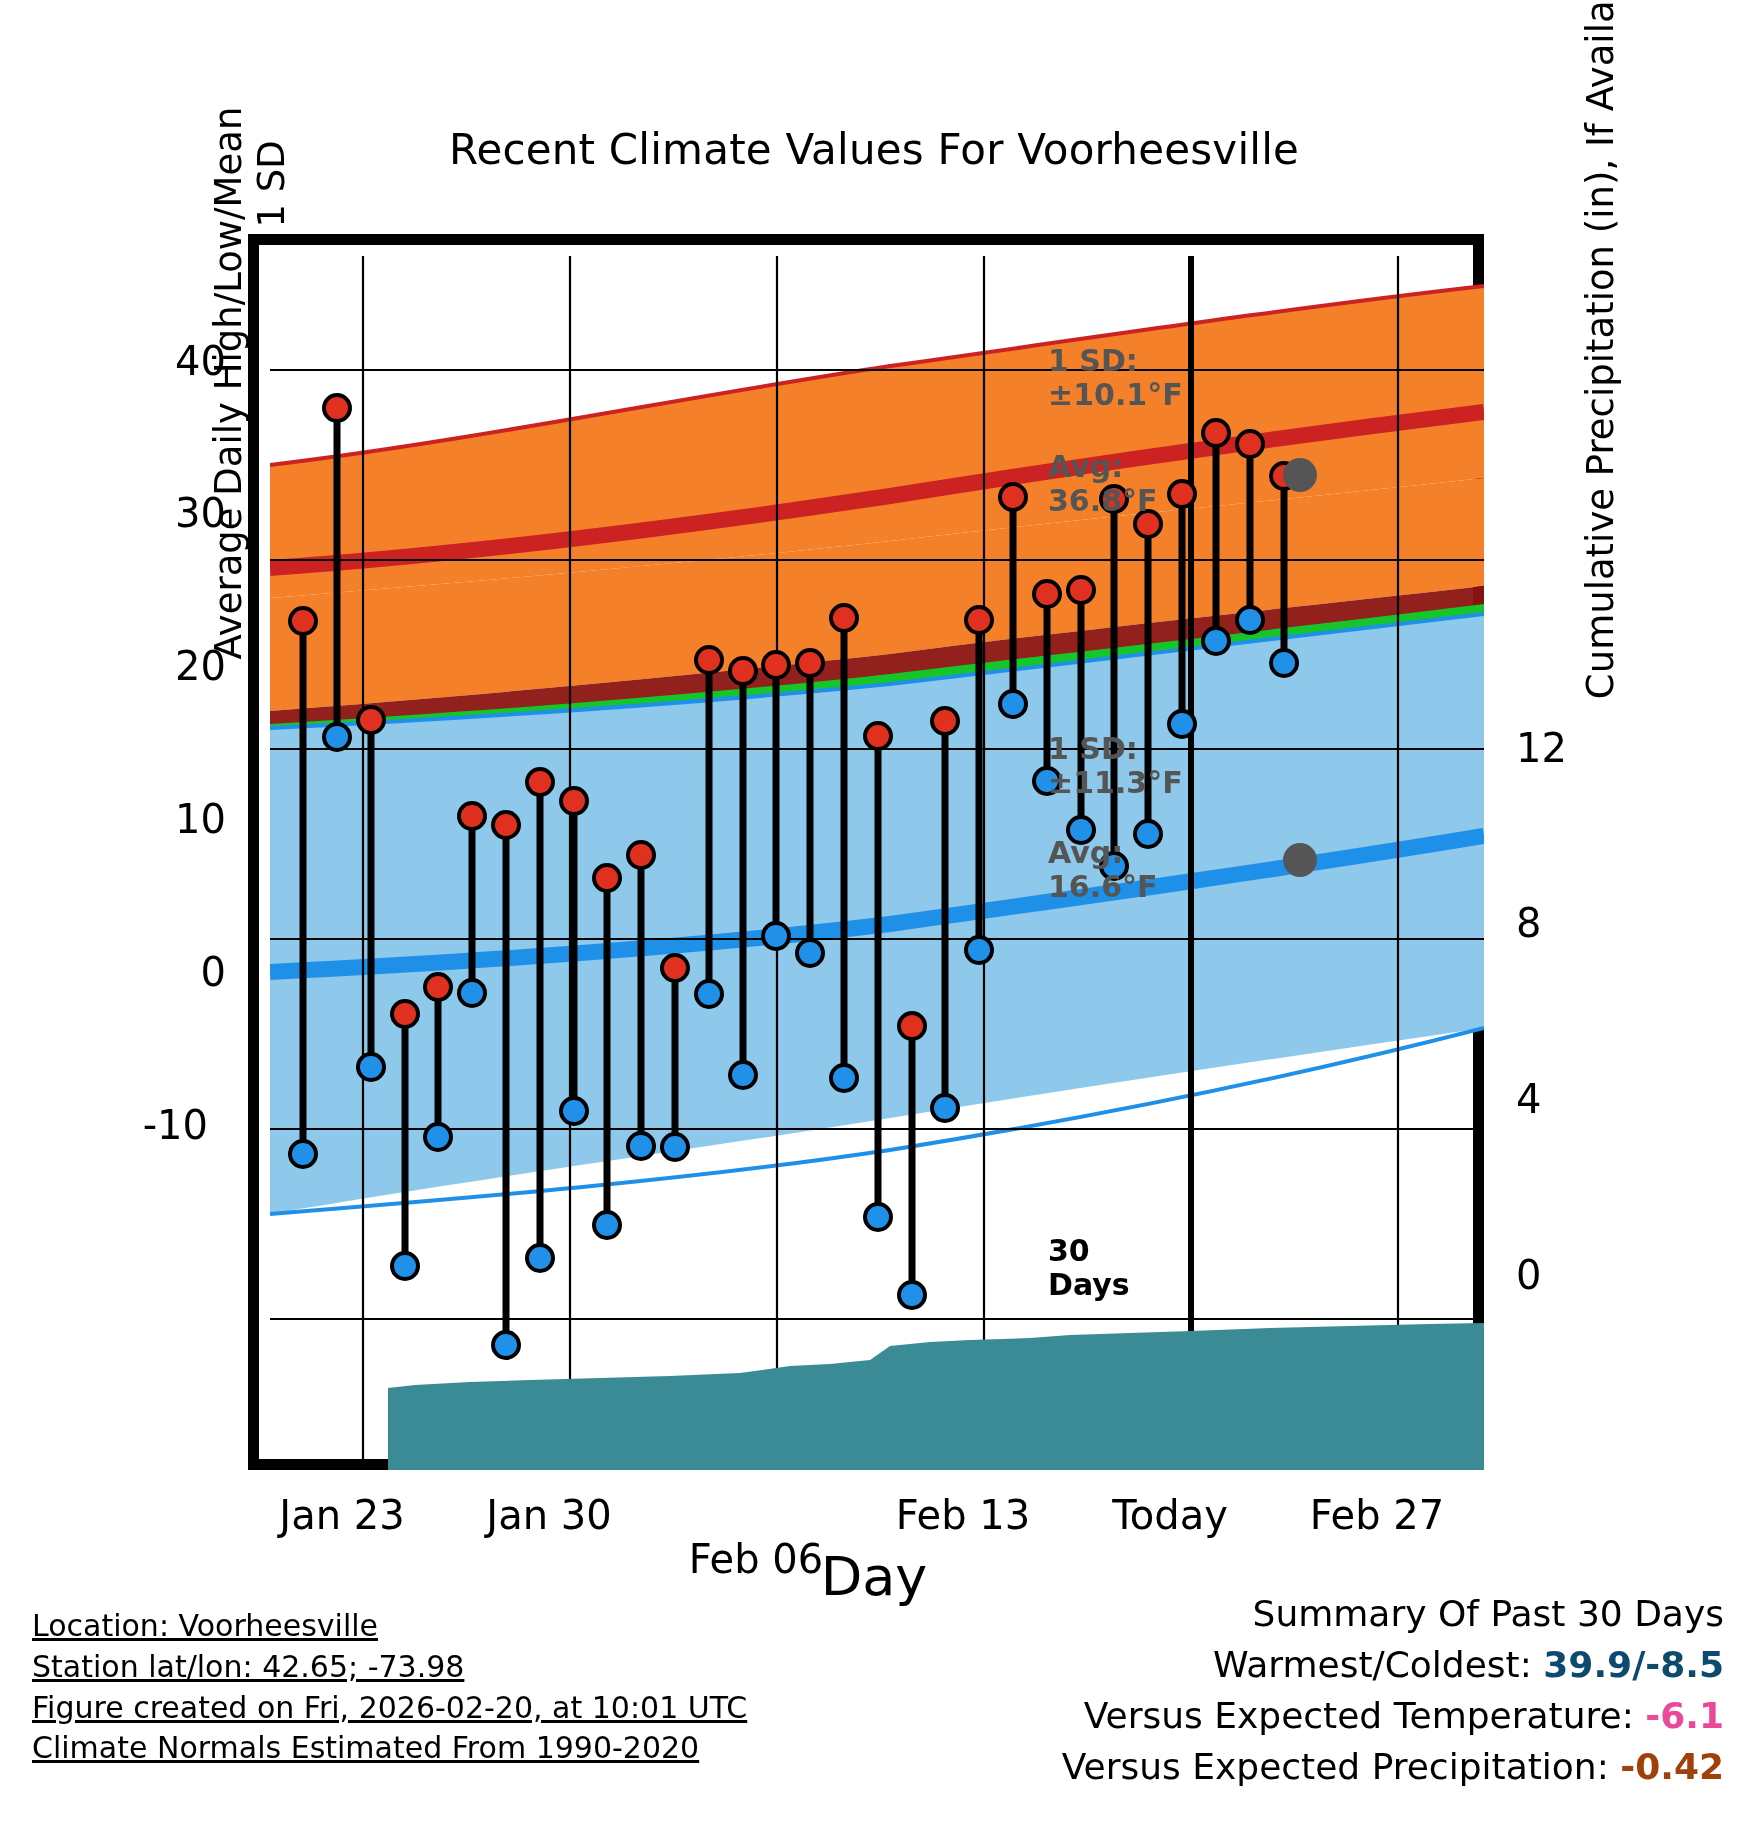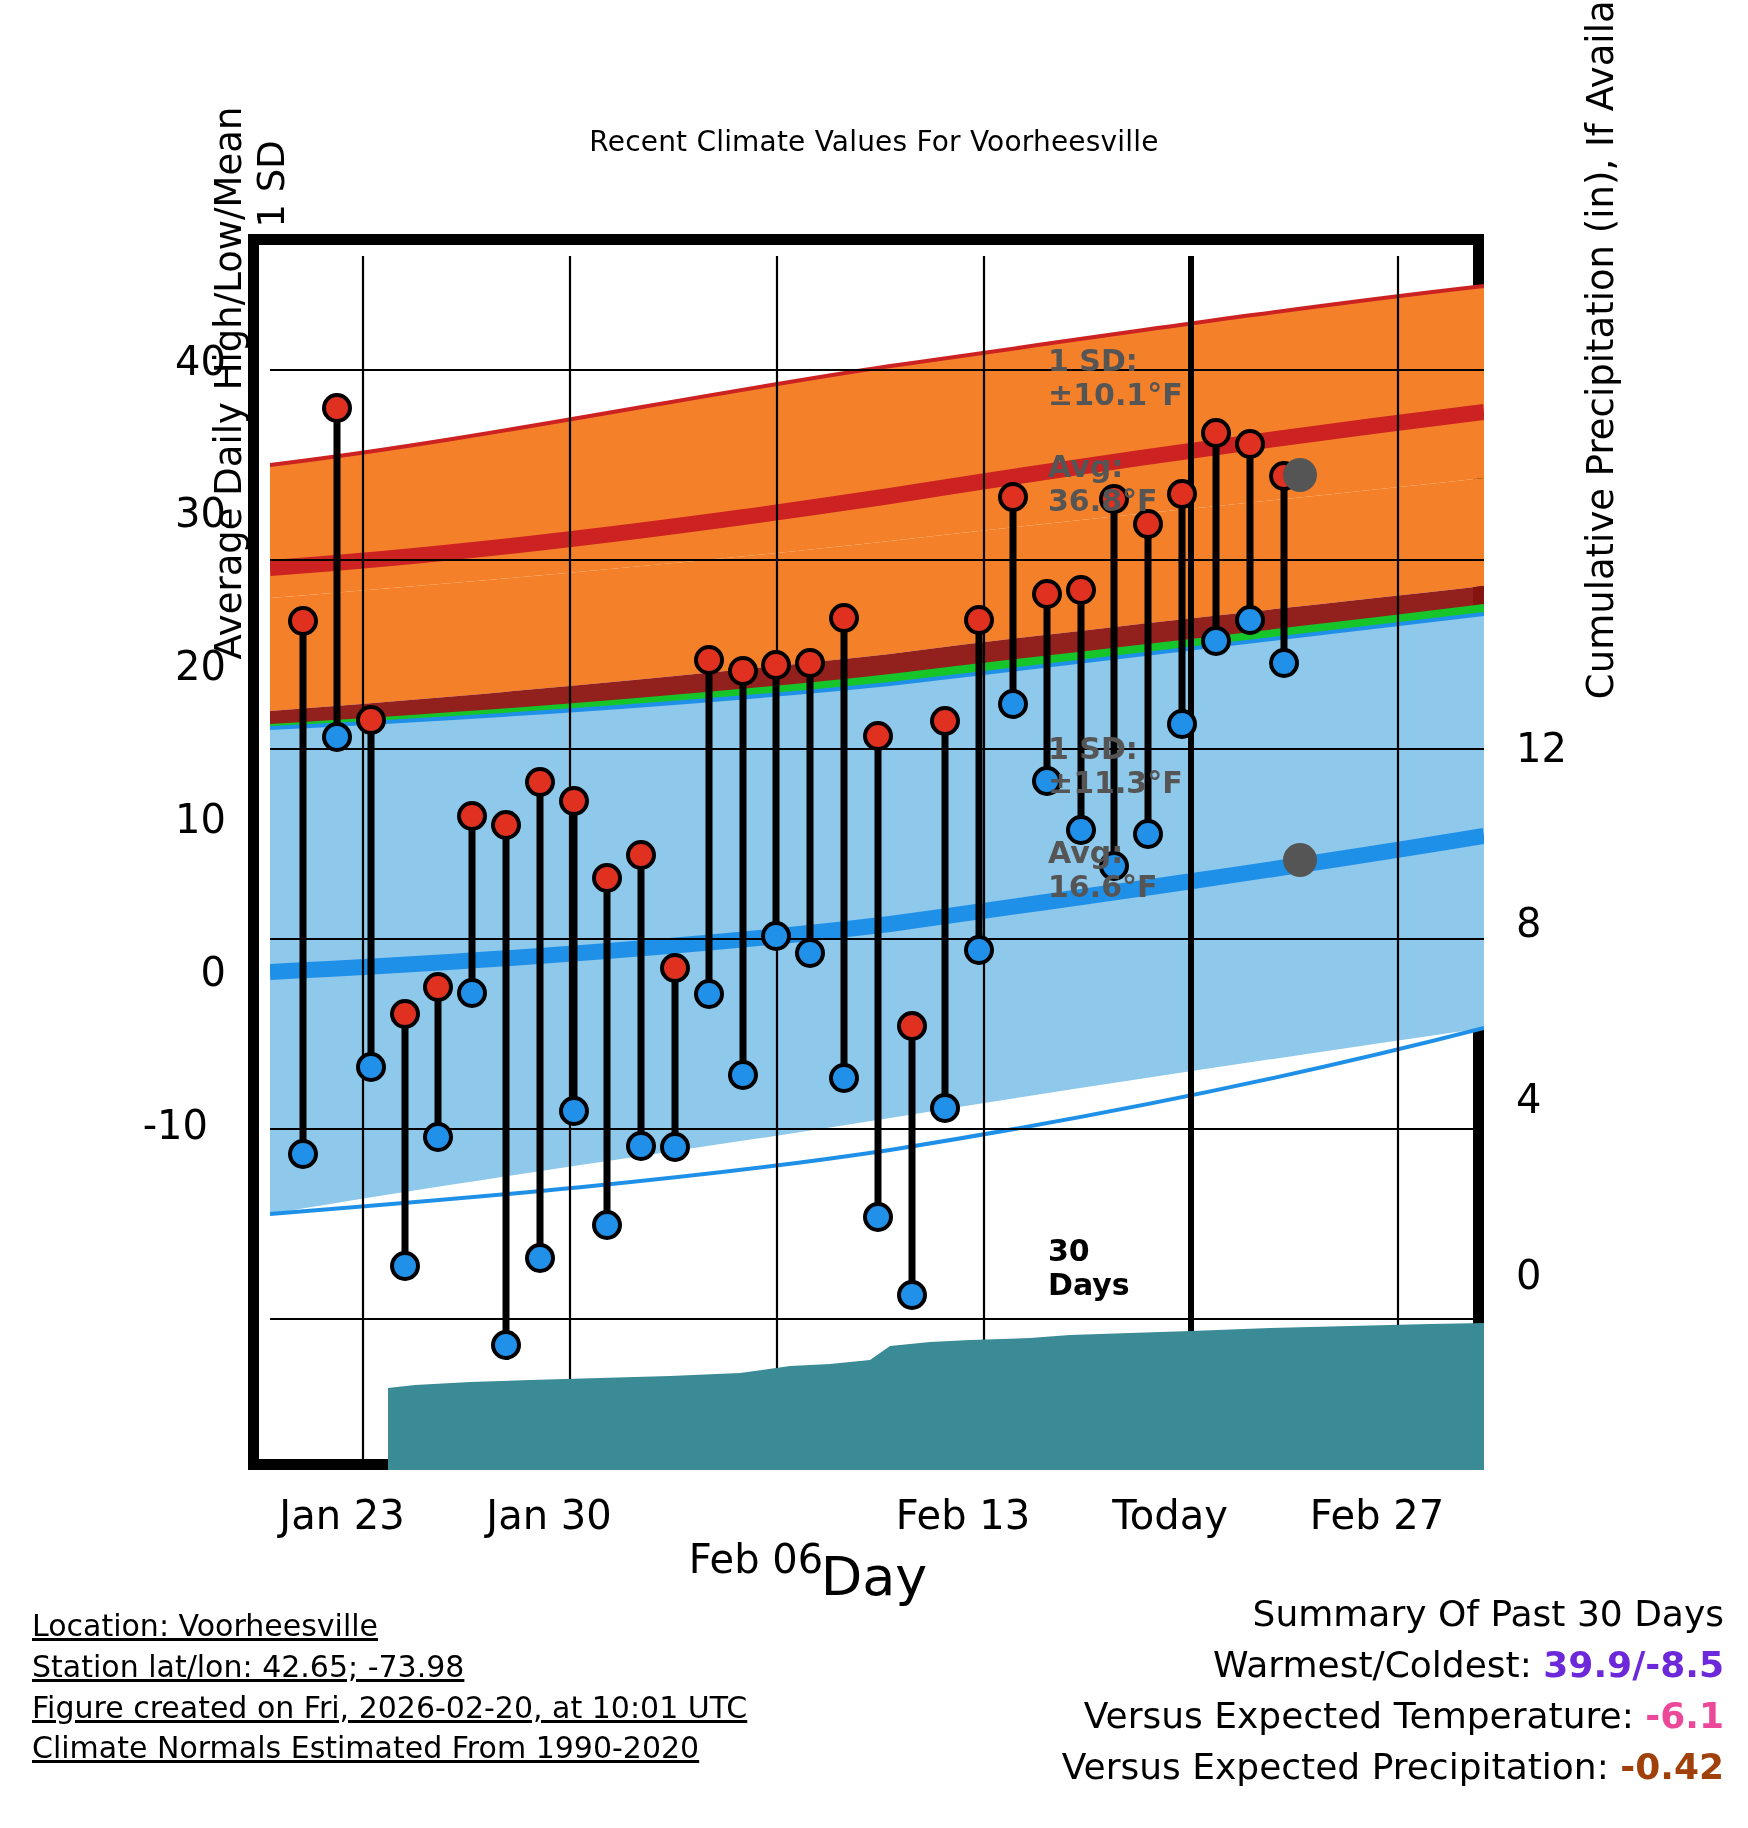--- a/index.html
+++ b/index.html
@@ -1,20 +1,20 @@
 <!DOCTYPE html>
 <html><head>
 <meta charset="utf-8">
 <style>
   html,body{margin:0;padding:0;background:#ffffff;}
   body{width:1748px;height:1828px;font-family:"DejaVu Sans",sans-serif;color:#000;position:relative;overflow:hidden;}
 
   #title{
     position:absolute;left:0;top:125px;width:1748px;text-align:center;
-    font-size:28px;letter-spacing:0.2px;
+    font-size:42px;letter-spacing:0.2px;
   }
 
   
   #plotwrap{position:absolute;left:248px;top:234px;width:1236px;height:1369px;}
   #plot{position:absolute;left:0;top:0;width:1236px;height:1236px;border:11px solid #000;box-sizing:border-box;background:#fff;}
   #inner{position:absolute;left:11px;top:11px;width:1214px;height:1214px;overflow:hidden;}
   #svg{position:absolute;left:0;top:0;}
 
   
   #ylabel-left{
@@ -35,21 +35,21 @@
 
   
   .ann{position:absolute;font-size:30px;font-weight:bold;color:#555;line-height:1.12;}
   .ann-black{position:absolute;font-size:30px;font-weight:bold;color:#000;line-height:1.12;}
 
   
   #foot-left{position:absolute;left:32px;top:1606px;font-size:30px;line-height:1.36;text-decoration:underline;}
   #foot-right{position:absolute;right:24px;top:1588px;text-align:right;font-size:36px;line-height:1.42;}
   #foot-right .row{white-space:nowrap;}
   #foot-right .val{font-weight:bold;}
-  .val-black{color:#6d28d9;}
+  .val-black{color:#0c4a6e;}
   .val-blue{color:#ec4899;}
   .val-brown{color:#a0400b;}
 </style>
 </head>
 <body>
 
 <div id="title">Recent Climate Values For Voorheesville</div>
 
 <div id="ylabel-left">Average Daily High/Low/Mean (Red/Blue/Green) +/- 1 SD</div>
 <div id="ylabel-right">Cumulative Precipitation (in), If Available</div>

